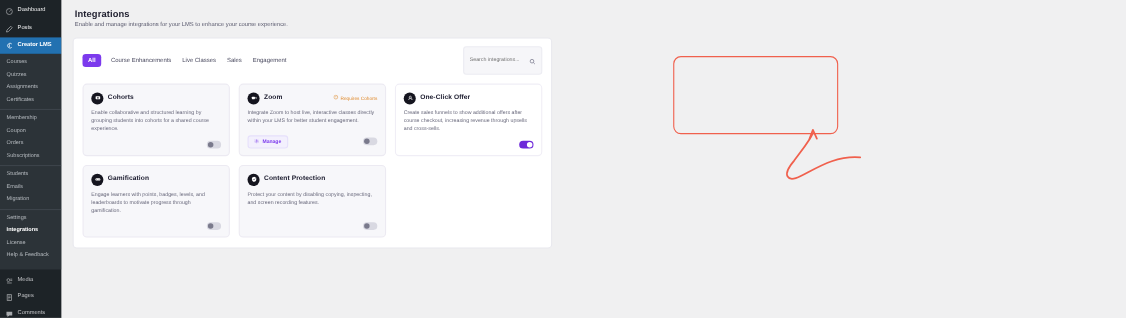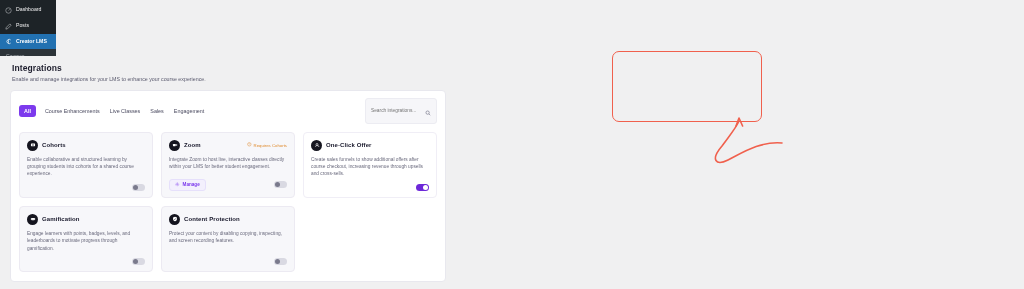--- a/index.html
+++ b/index.html
@@ -3,21 +3,21 @@
 <meta charset="utf-8">
 <style>
   * { box-sizing: border-box; margin: 0; padding: 0; }
   html, body {
     width: 1024px; height: 289px;
     overflow: hidden;
     background: #f0f0f1;
     font-family: "Liberation Sans", sans-serif;
     -webkit-font-smoothing: antialiased;
   }
-  .screen { position: relative; width: 1024px; height: 289px; display: flex; flex-direction: column; }
+  .screen { position: relative; width: 1024px; height: 289px; display: flex; }
 
   
   .wp-sidebar {
     width: 56px; height: 289px;
     background: #1d2327;
     flex: 0 0 56px;
     padding-top: 2px;
     overflow: hidden;
   }
   .wp-item {

